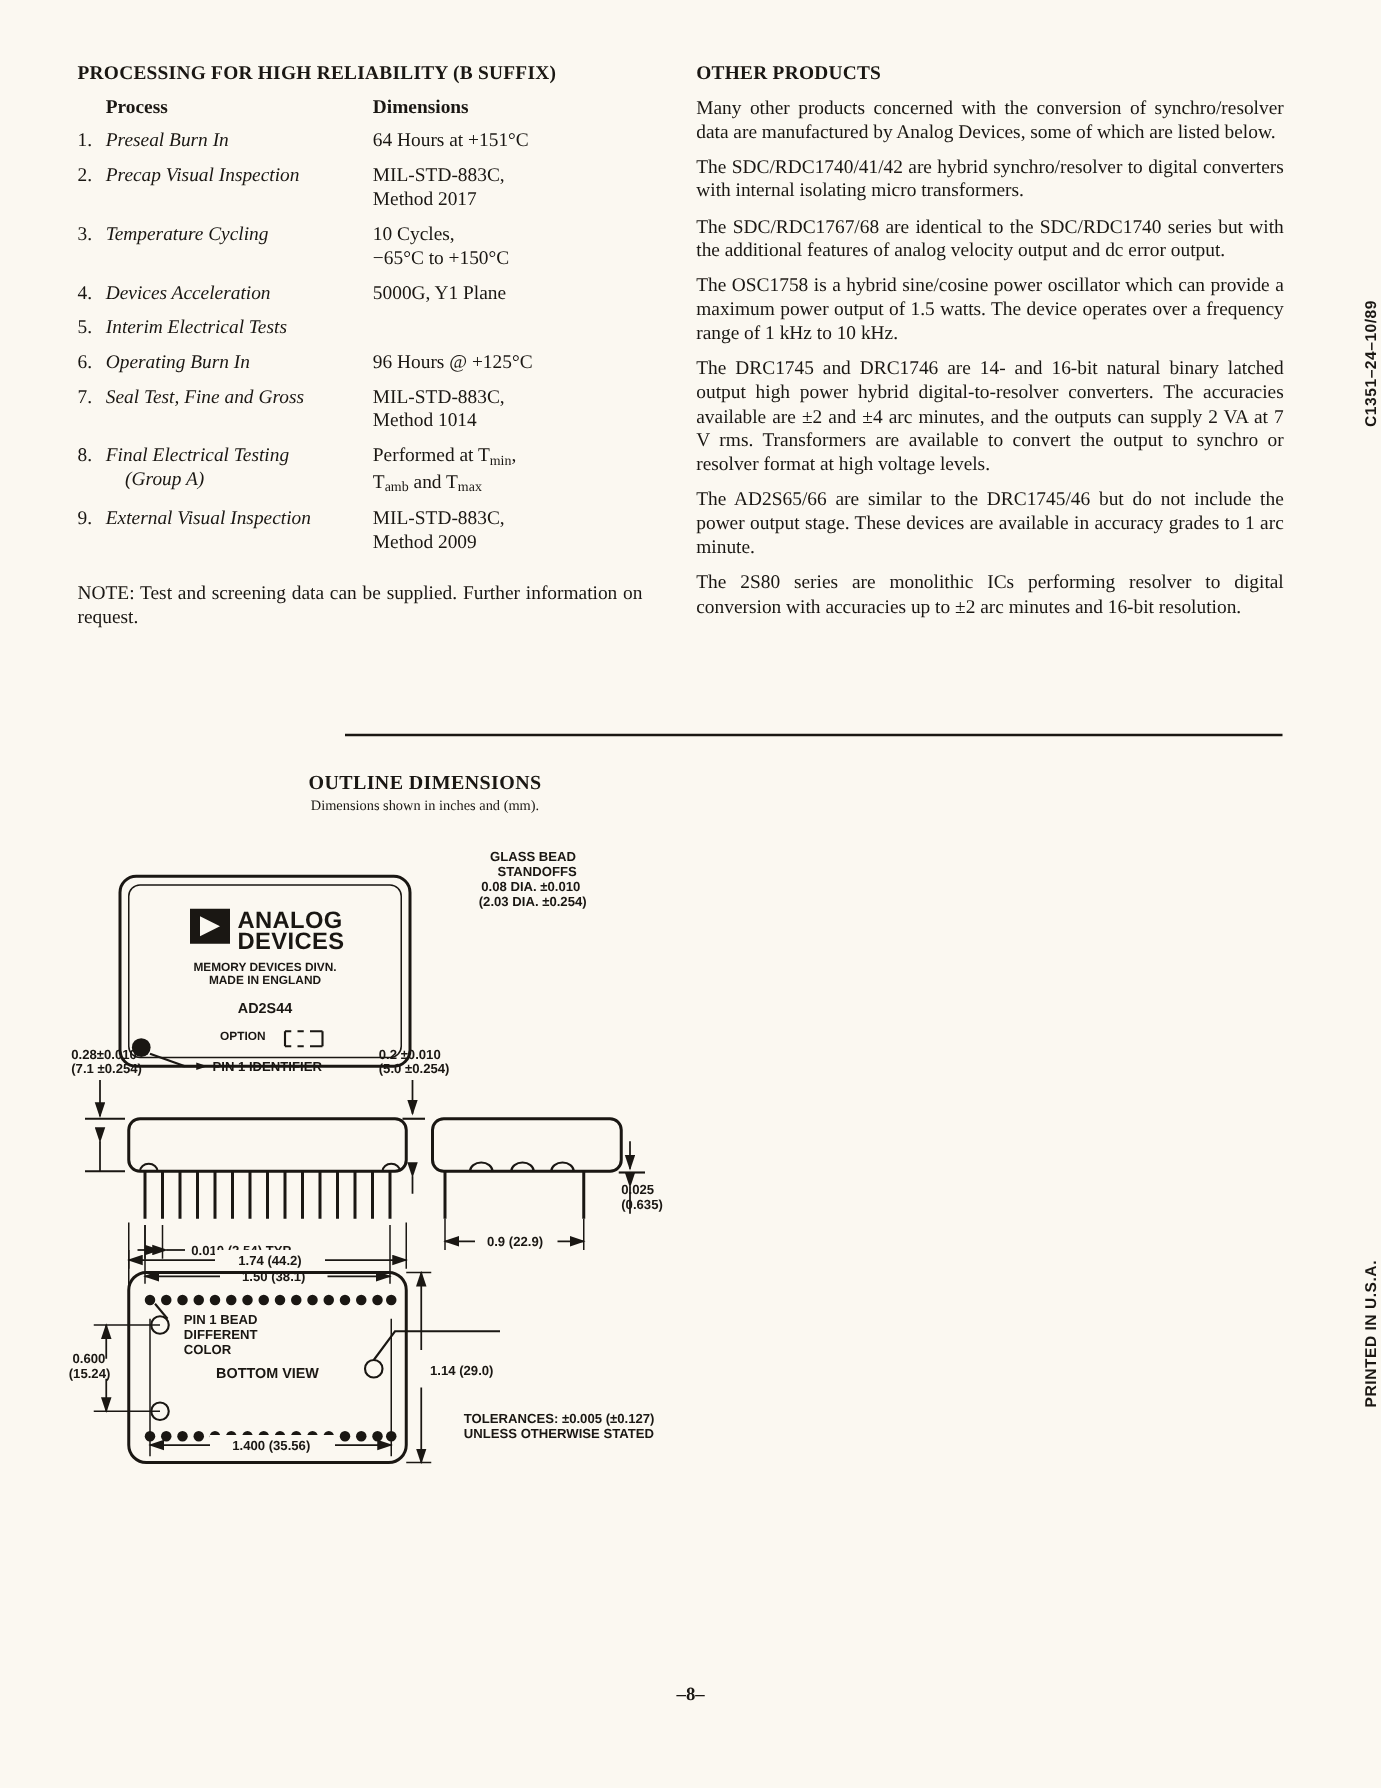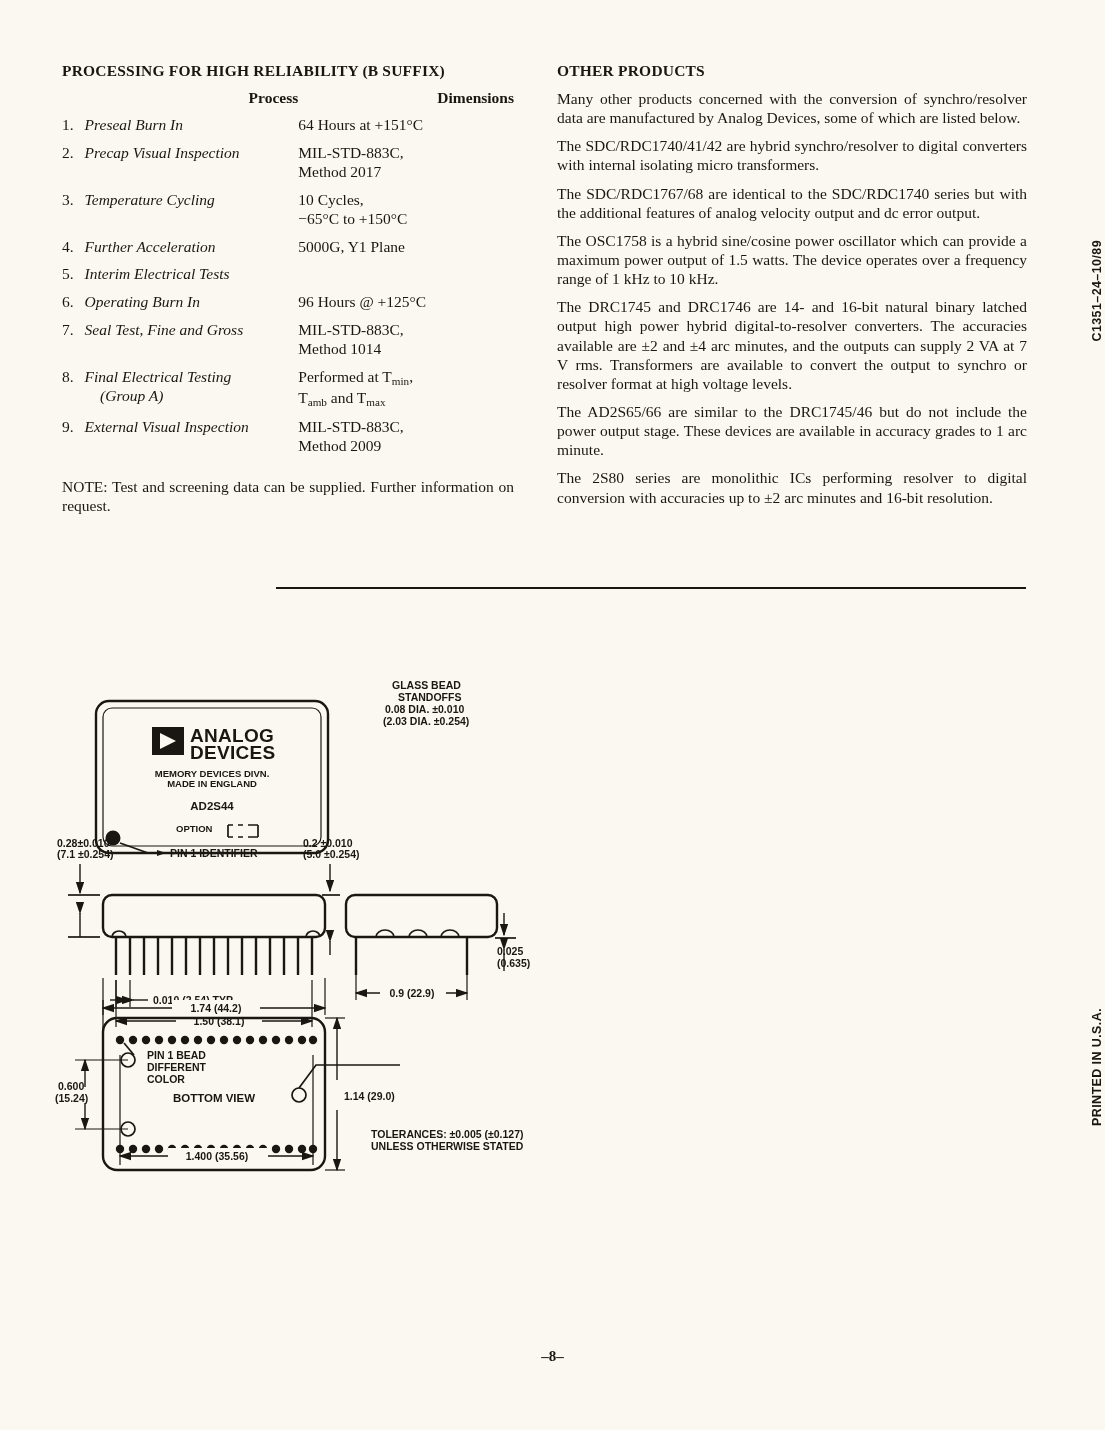--- a/index.html
+++ b/index.html
@@ -7,33 +7,33 @@
     width:1105px;height:1430px;
     background:#fbf8f1;
     font-family:"Liberation Serif",serif;
     color:#1a1713;
     position:relative;
     overflow:hidden;
   }
   .page{position:absolute;inset:0;}
 
   
-  .col{position:absolute;top:62px;}
+  .col{position:absolute;top:50px;}
   .col-left{left:62px;width:452px;}
   .col-right{left:557px;width:470px;}
 
   h2.sec{
     font-family:"Liberation Serif",serif;
     font-weight:bold;font-size:15.5px;letter-spacing:.2px;
     margin:0 0 10px 0;line-height:1.1;
   }
 
   table.proc{border-collapse:collapse;width:100%;font-size:15.5px;}
   table.proc th{
-    text-align:right;font-weight:bold;padding:0 0 9px 0;vertical-align:top;
+    text-align:left;font-weight:bold;padding:0 0 9px 0;vertical-align:top;
     font-size:15.5px;
   }
   table.proc td{vertical-align:top;padding:0 0 9px 0;line-height:1.22;}
   table.proc td.num{width:22px;white-space:nowrap;}
   table.proc td.proc-name{width:200px;padding-right:8px;font-style:italic;}
   table.proc td.cond{width:210px;}
   .sub{font-size:.72em;vertical-align:-0.25em;}
 
   p.note{font-size:15.5px;line-height:1.24;margin:12px 0 0 0;text-align:justify;}
   p.body{font-size:15.5px;line-height:1.235;margin:0 0 9px 0;text-align:justify;}
@@ -96,21 +96,21 @@
             <td class="proc-name">Precap Visual Inspection</td>
             <td class="cond">MIL-STD-883C,<br>Method 2017</td>
           </tr>
           <tr>
             <td class="num">3.</td>
             <td class="proc-name">Temperature Cycling</td>
             <td class="cond">10 Cycles,<br>−65°C to +150°C</td>
           </tr>
           <tr>
             <td class="num">4.</td>
-            <td class="proc-name">Further Acceleration</td>
+            <td class="proc-name">Devices Acceleration</td>
             <td class="cond">5000G, Y1 Plane</td>
           </tr>
           <tr>
             <td class="num">5.</td>
             <td class="proc-name">Interim Electrical Tests</td>
             <td class="cond"></td>
           </tr>
           <tr>
             <td class="num">6.</td>
             <td class="proc-name">Operating Burn In</td>
@@ -145,20 +145,24 @@
         <p class="body">The SDC/RDC1767/68 are identical to the SDC/RDC1740 series but with the additional features of analog velocity output and dc error output.</p>
         <p class="body">The OSC1758 is a hybrid sine/cosine power oscillator which can provide a maximum power output of 1.5 watts. The device operates over a frequency range of 1 kHz to 10 kHz.</p>
         <p class="body">The DRC1745 and DRC1746 are 14- and 16-bit natural binary latched output high power hybrid digital-to-resolver converters. The accuracies available are ±2 and ±4 arc minutes, and the outputs can supply 2 VA at 7 V rms. Transformers are available to convert the output to synchro or resolver format at high voltage levels.</p>
         <p class="body">The AD2S65/66 are similar to the DRC1745/46 but do not include the power output stage. These devices are available in accuracy grades to 1 arc minute.</p>
         <p class="body">The 2S80 series are monolithic ICs performing resolver to digital conversion with accuracies up to ±2 arc minutes and 16-bit resolution.</p>
       </div>
   </div>
 
   <div class="divider"></div>
 
+  <div class="od-wrap">
+    <div class="od-title">OUTLINE DIMENSIONS</div>
+    <div class="od-sub">Dimensions shown in inches and (mm).</div>
+  </div>
 
   <div class="draw">
   <svg width="1105" height="540" viewBox="0 0 1105 540" xmlns="http://www.w3.org/2000/svg">
     <defs>
       <marker id="ar" markerWidth="9" markerHeight="9" refX="8" refY="3" orient="auto" markerUnits="strokeWidth">
         <path d="M0,0 L9,3 L0,6 z" fill="#1a1713"></path>
       </marker>
       <marker id="arS" markerWidth="9" markerHeight="9" refX="1" refY="3" orient="auto" markerUnits="strokeWidth">
         <path d="M9,0 L0,3 L9,6 z" fill="#1a1713"></path>
       </marker>

